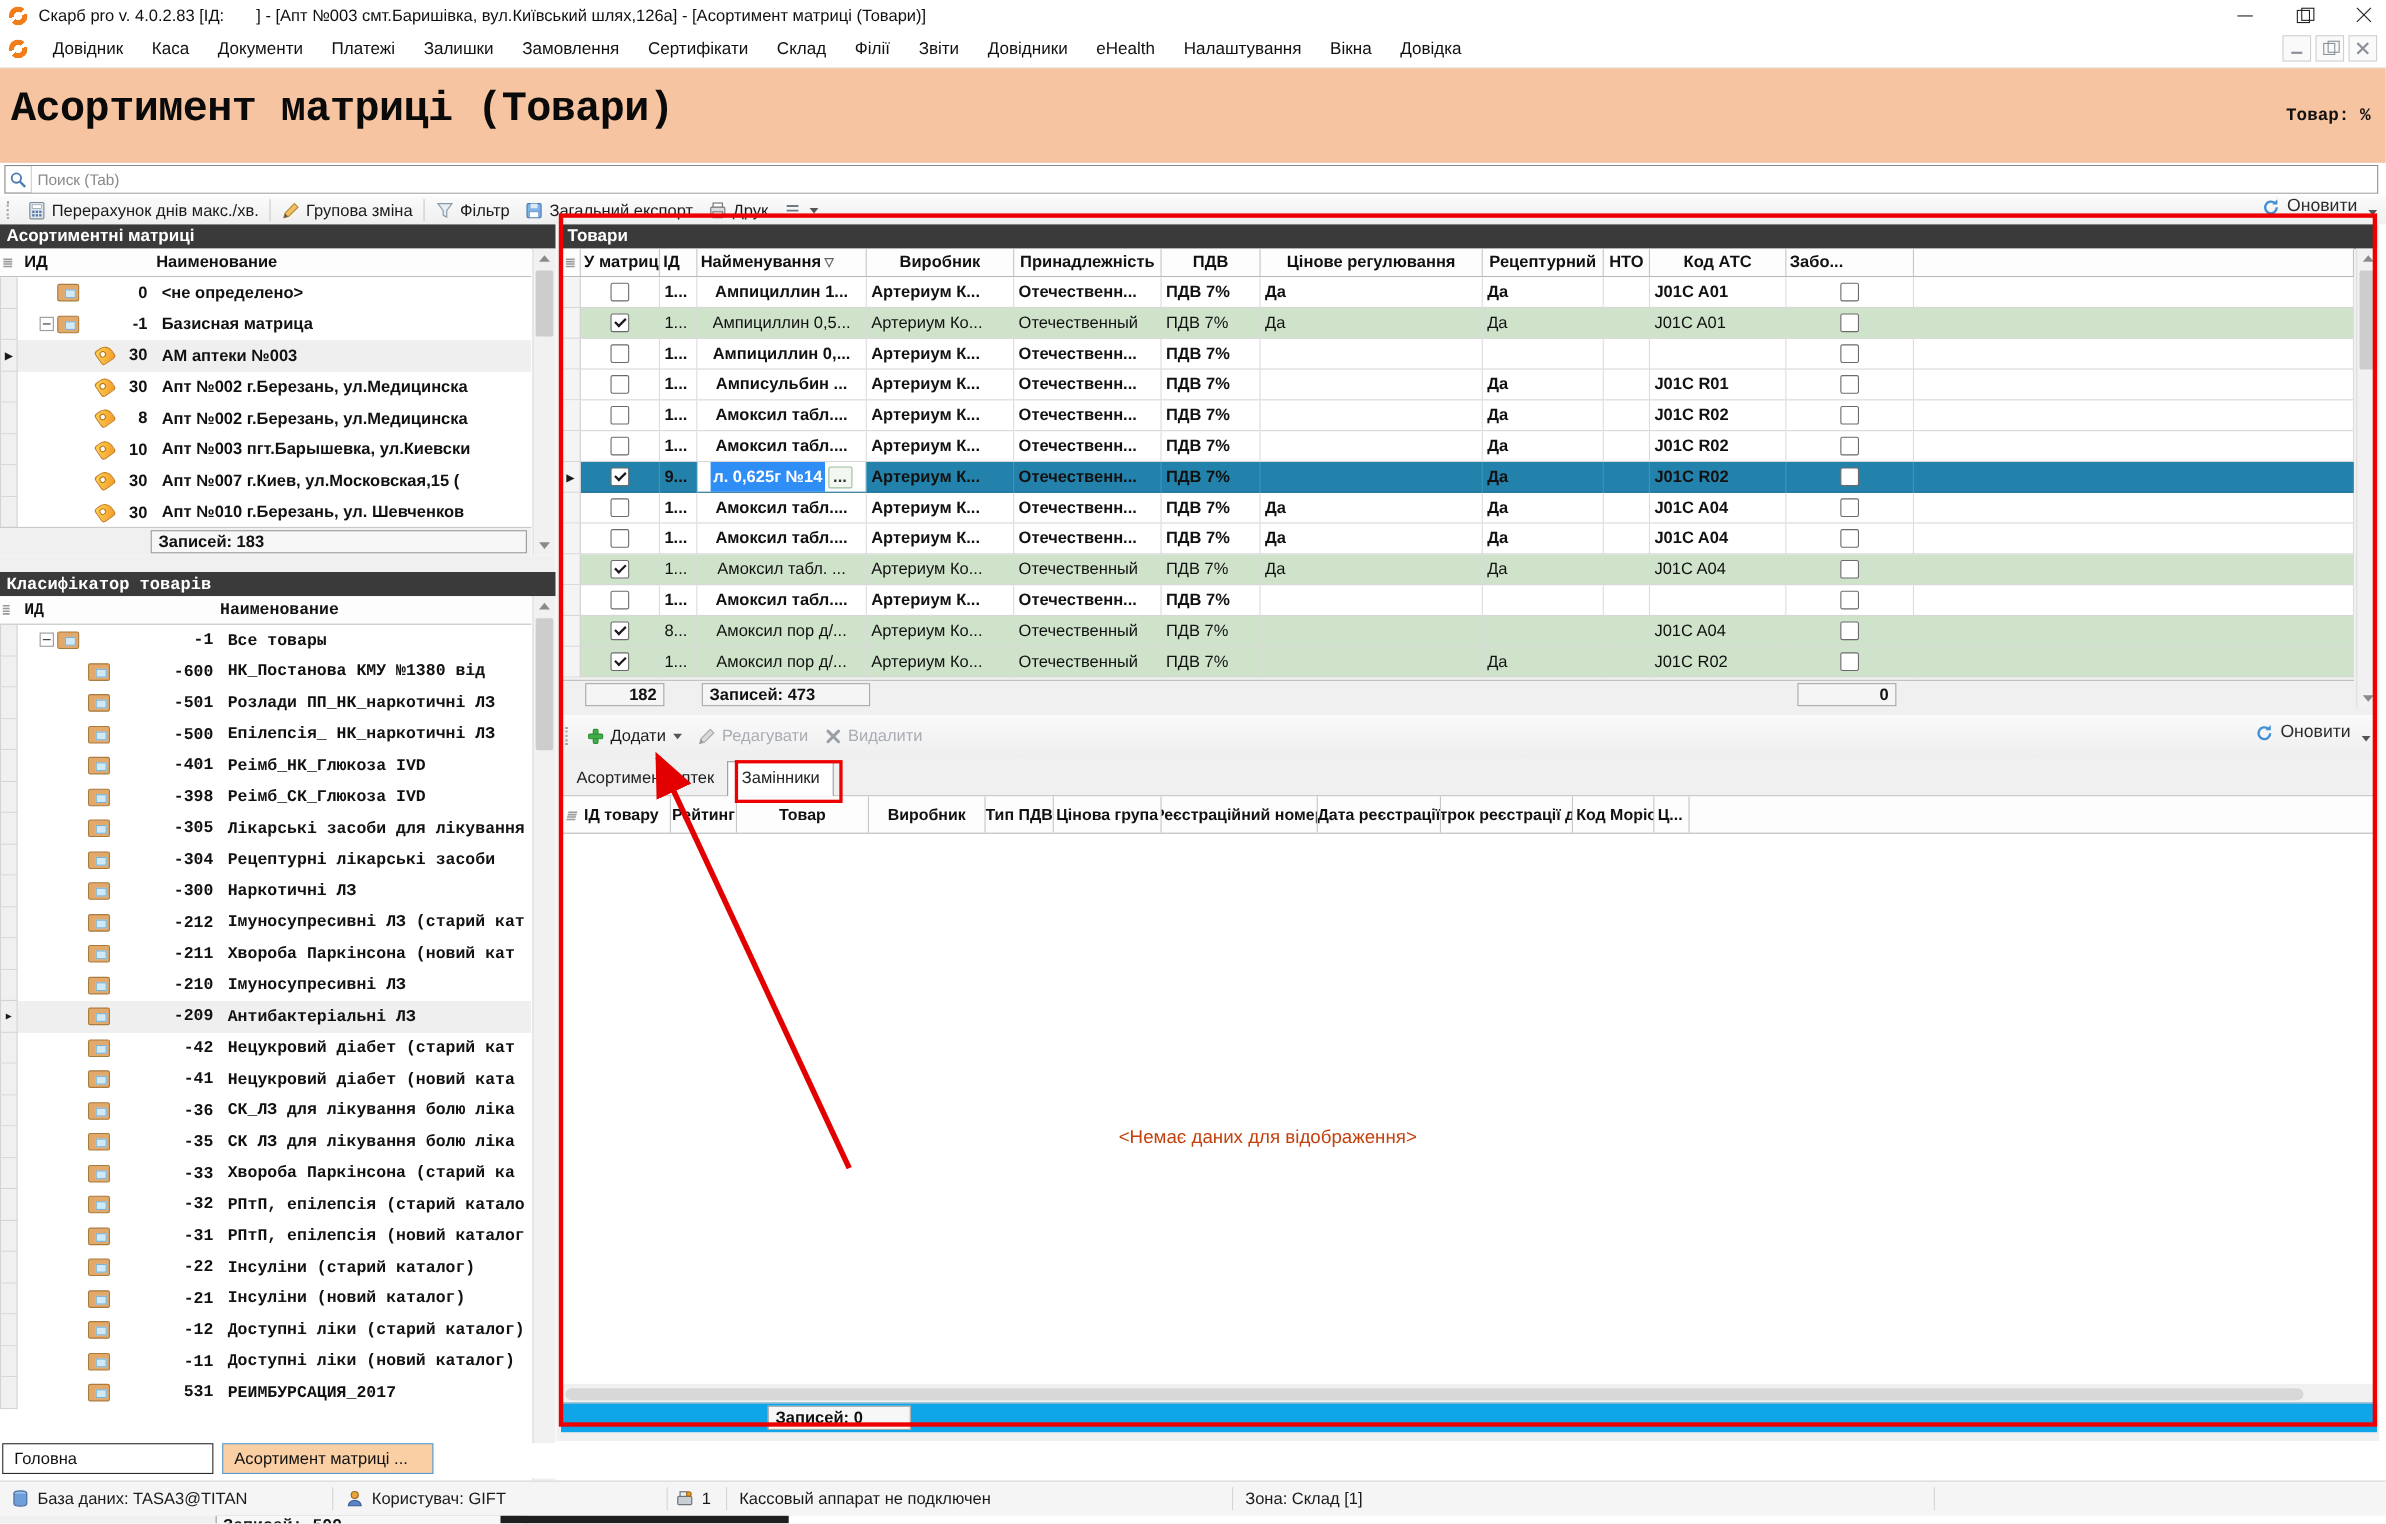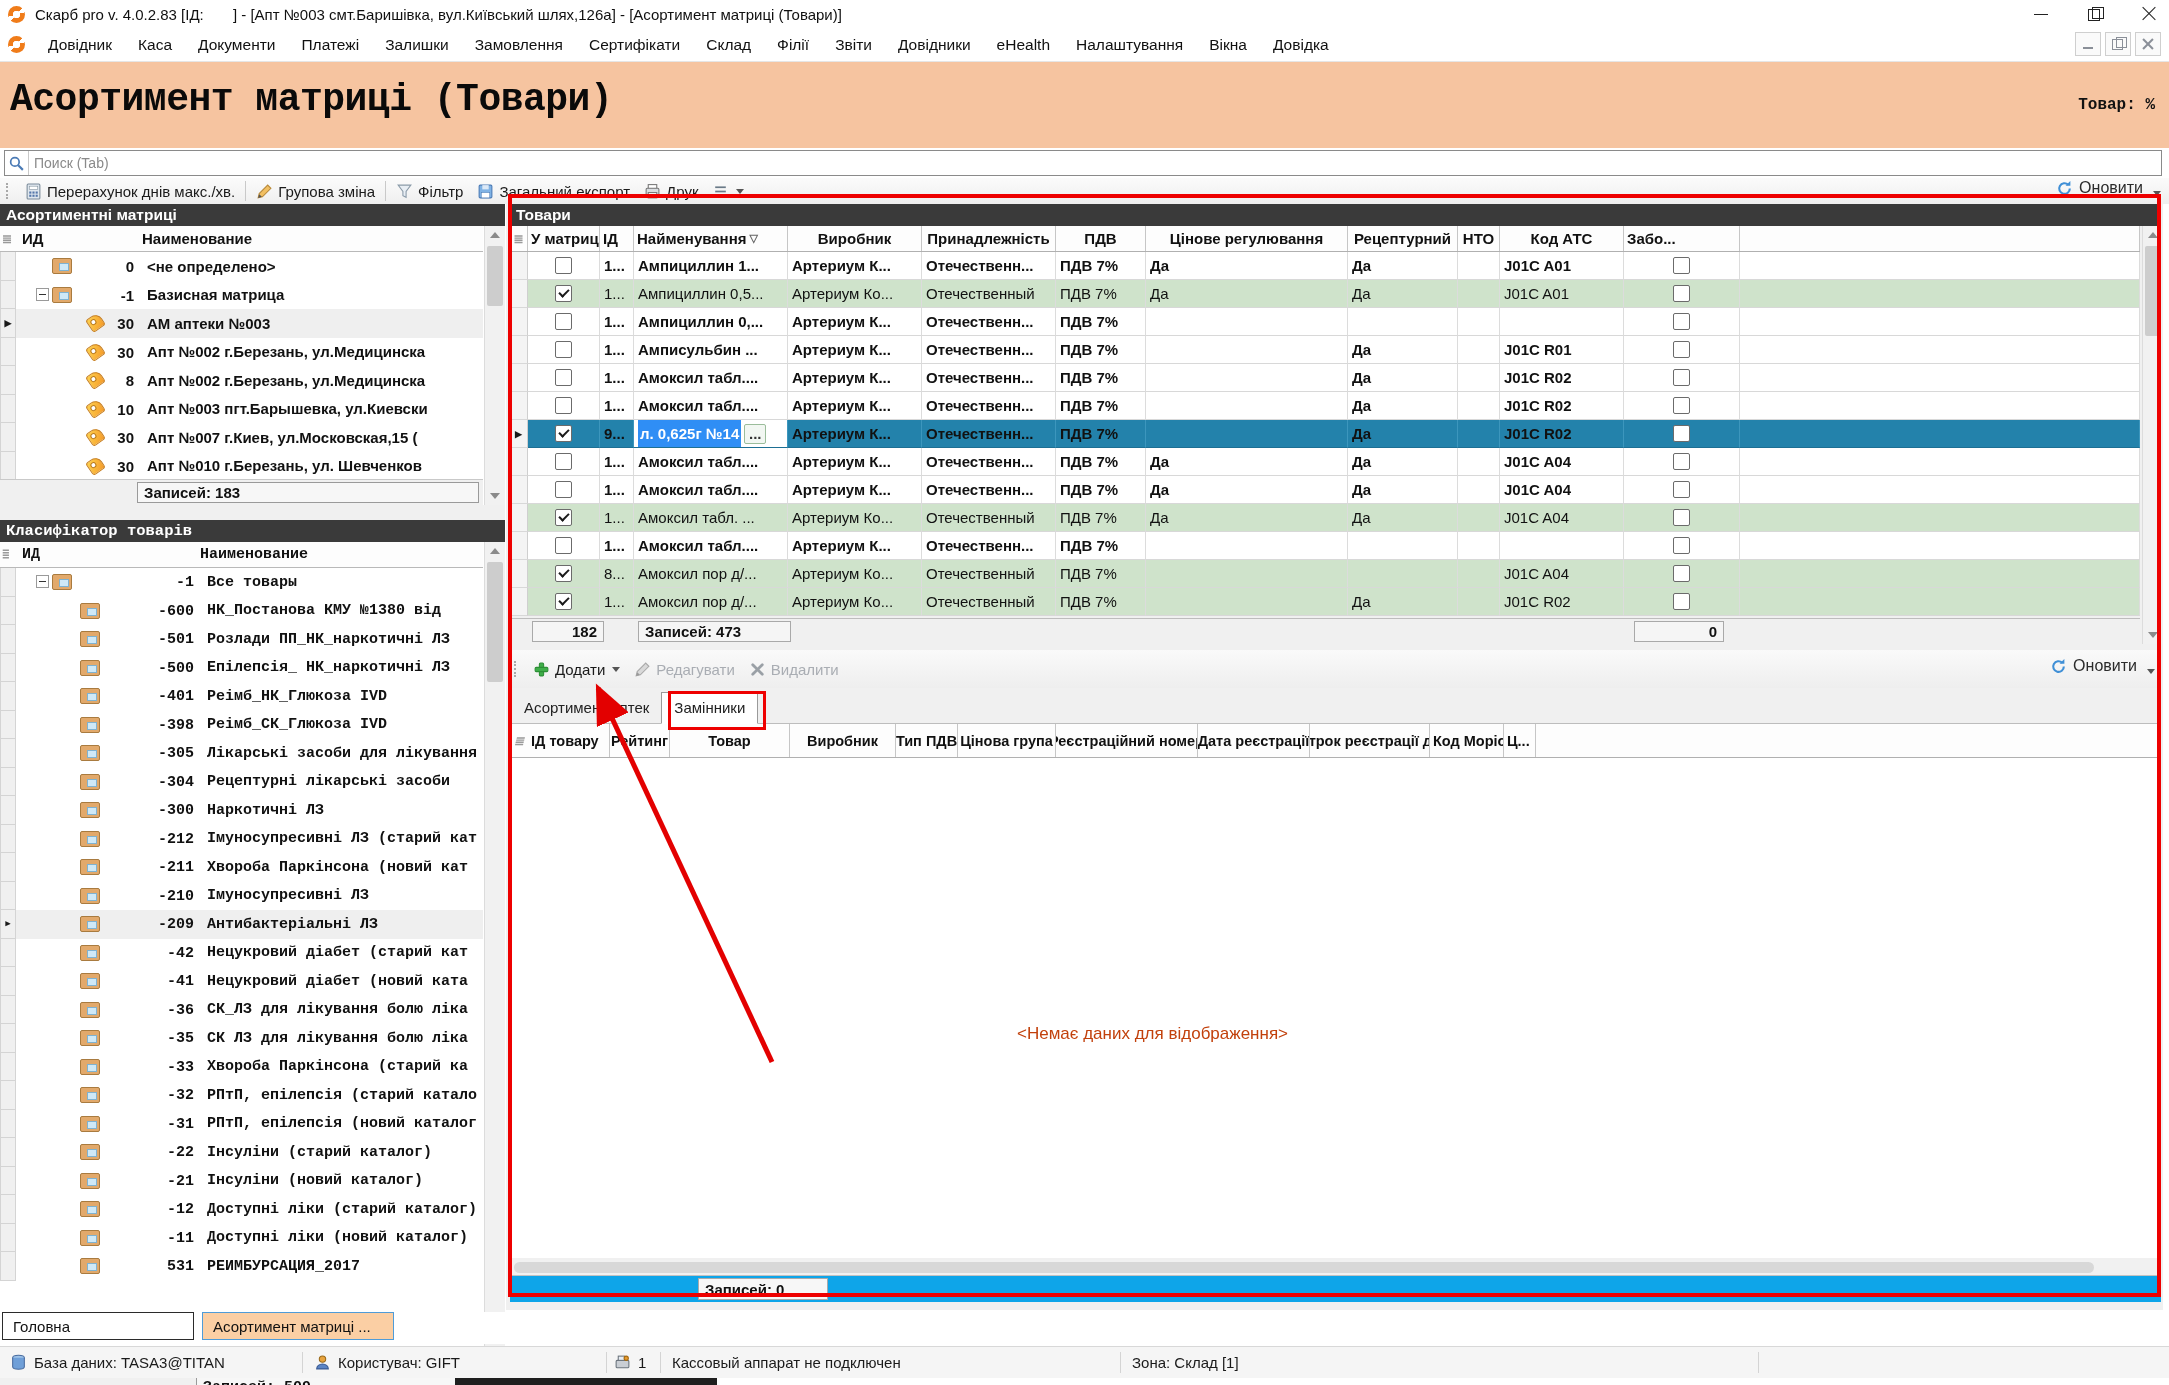--- a/index.html
+++ b/index.html
@@ -114,21 +114,21 @@
   .prow { height:28px; font-size:15px; font-weight:bold; background:#fff; }
   .prow .c { border-right:1px solid #dcdcdc; border-bottom:1px solid #d8d8d8; line-height:27px; padding:0 4px; white-space:nowrap; overflow:hidden; display:flex; align-items:center; }
   .prow .c.ctr { justify-content:center; }
   .prow.green { background:#cfe3cb; font-weight:normal; }
   .prow.selected { background:#2382ab; }
   .prow.selected .c { border-right-color:#3c96bd; border-bottom-color:#1d6f93; }
   .pind { background:#f4f4f4; border-right:1px solid #cfcfcf; border-bottom:1px solid #d8d8d8; display:flex; align-items:center; justify-content:center; }
   .editing .pind::before { content:"▶"; font-size:9px; color:#1a1a1a; }
   .cb { width:17px; height:17px; background:#fff; border:1.5px solid #6b6b6b; border-radius:2px; position:relative; flex:none; }
   .cb.checked::after { content:""; position:absolute; left:2.5px; top:3px; width:8px; height:4px; border-left:2px solid #1a1a1a; border-bottom:2px solid #1a1a1a; transform:rotate(-45deg); }
-  .namecell { padding:0 2px; }
+  .namecell { padding:0 2px;justify-content:center; }
   .ntext { overflow:hidden; white-space:nowrap; }
   .nbtn { display:none; }
   .editing .namecell { background:#fff; }
   .editing .ntext { background:#2f8ef5; color:#fff; padding:16px 2px; }
   .editing .nbtn { display:flex; align-items:center; justify-content:center; width:22px; height:20px; margin-left:3px; background:#f2f7f2; border:1px solid #9bbd9b; border-radius:2px; font-weight:bold; color:#333; flex:none; }
   .pgrid-foot { position:absolute; left:4px; top:414px; right:23px; height:26px; background:#f0f0f0; border-top:1px solid #bdbdbd; }
   .fcell { position:absolute; top:2px; bottom:2px; background:#f5f5f5; border:1px solid #a9a9a9; font-weight:bold; font-size:15px; display:flex; align-items:center; padding:0 6px; }
   .fc-count { left:22px; width:72px; justify-content:flex-end; }
   .fc-total { left:128px; width:153px; }
   .fc-right { left:1124px; width:90px; justify-content:flex-end; }

